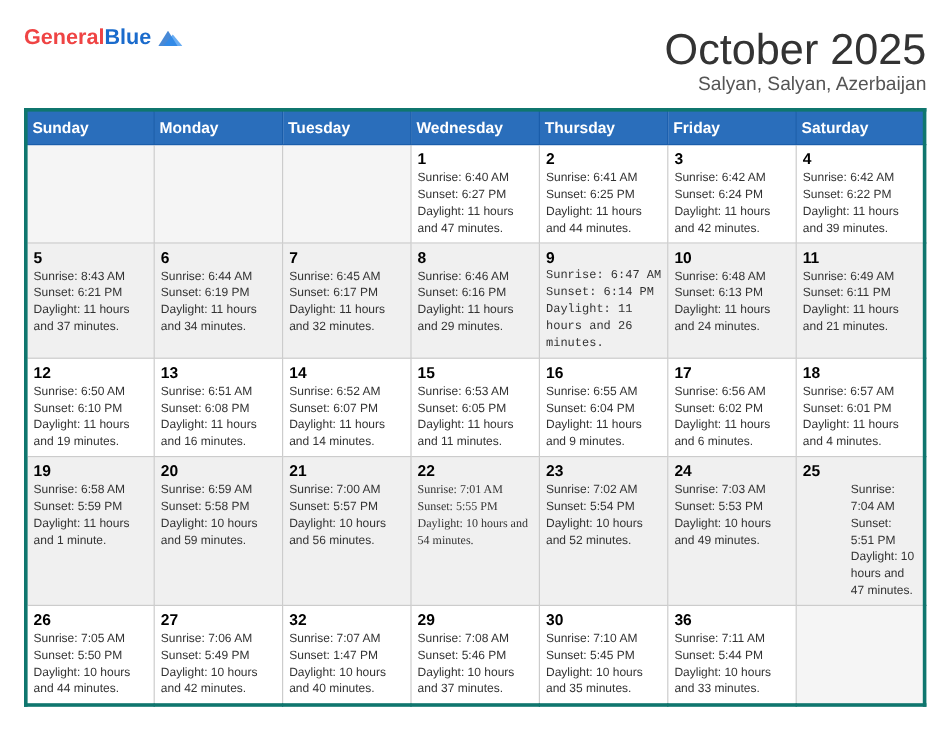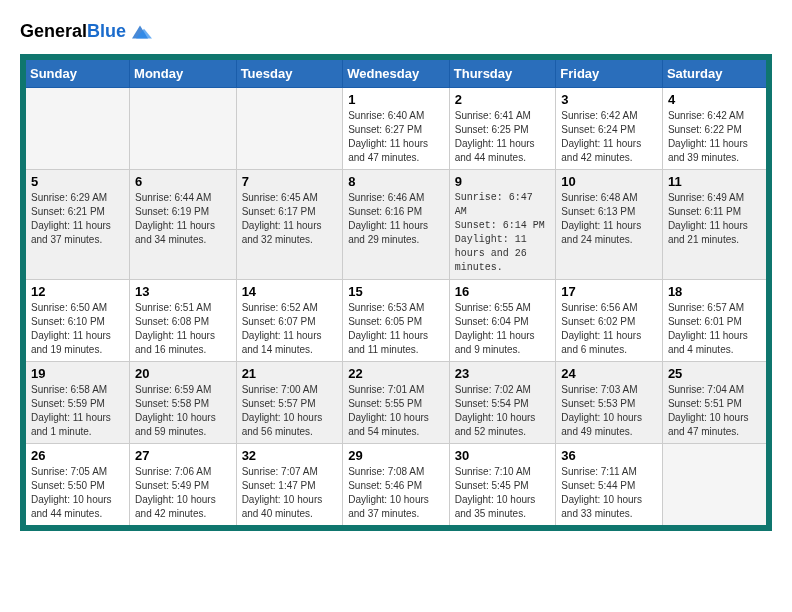--- a/index.html
+++ b/index.html
@@ -38,21 +38,21 @@
       font-weight: 300;
       color: #333;
     }
     .location {
       font-size: 16px;
       color: #555;
     }
     .calendar {
       width: 100%;
       border-collapse: collapse;
-      border: 6px solid #0f766e;
+      border: 3px solid #0f766e;
     }
     .calendar th {
       background-color: #2a6ebb;
       color: white;
       padding: 6px 4px;
       font-size: 13px;
       font-weight: bold;
       text-align: left;
       border: 1px solid #1a5daa;
     }
@@ -84,27 +84,31 @@
       background: #f0f0f0;
     }
   </style>
 </head>
 <body>
 
 <div class="header">
   <div class="logo">
     <div class="logo-text">
       <span>
-        <span style="color:#000000;font-size:18px;font-weight:bold;">General</span><span style="color:#1a6bcc;font-size:18px;font-weight:bold;margin-top:34px;">Blue</span>
+        <span style="color:#ef4444;font-size:18px;font-weight:bold;">General</span><span style="color:#1a6bcc;font-size:18px;font-weight:bold;margin-top:34px;">Blue</span>
       </span>
     </div>
     <svg class="logo-icon" viewBox="0 0 30 24" xmlns="http://www.w3.org/2000/svg">
       <polygon points="5,20 15,4 25,20" fill="#1a6bcc" opacity="0.8"></polygon>
       <polygon points="10,20 20,8 30,20" fill="#2a8aee" opacity="0.7"></polygon>
     </svg>
+  </div>
+  <div class="title-section">
+    <div class="month-title">October 2025</div>
+    <div class="location">Salyan, Salyan, Azerbaijan</div>
   </div>
 </div>
 
 <table class="calendar">
   <thead>
     <tr>
     <th>Sunday</th>
         <th>Monday</th>
         <th>Tuesday</th>
         <th>Wednesday</th>
@@ -139,21 +143,21 @@
         <td>
           <div class="day-num">4</div>
           <div class="day-info" style="white-space: pre-line;">Sunrise: 6:42 AM
 Sunset: 6:22 PM
 Daylight: 11 hours and 39 minutes.</div>
         </td>
       </tr>
       <tr class="row-shaded">
         <td>
           <div class="day-num">5</div>
-          <div class="day-info" style="white-space: pre-line;">Sunrise: 6:29 AM
+          <div class="day-info" style="white-space: pre-line;">Sunrise: 8:43 AM
 Sunset: 6:21 PM
 Daylight: 11 hours and 37 minutes.</div>
         </td>
         <td>
           <div class="day-num">6</div>
           <div class="day-info" style="white-space: pre-line;">Sunrise: 6:44 AM
 Sunset: 6:19 PM
 Daylight: 11 hours and 34 minutes.</div>
         </td>
         <td>
@@ -245,39 +249,39 @@
 Daylight: 10 hours and 59 minutes.</div>
         </td>
         <td>
           <div class="day-num">21</div>
           <div class="day-info" style="white-space: pre-line;">Sunrise: 7:00 AM
 Sunset: 5:57 PM
 Daylight: 10 hours and 56 minutes.</div>
         </td>
         <td>
           <div class="day-num">22</div>
-          <div class="day-info" style="white-space: pre-line;">Sunrise: 7:01 AM
+          <div class="day-info" style="white-space: pre-line; font-family: Liberation Serif, serif;">Sunrise: 7:01 AM
 Sunset: 5:55 PM
 Daylight: 10 hours and 54 minutes.</div>
         </td>
         <td>
           <div class="day-num">23</div>
           <div class="day-info" style="white-space: pre-line;">Sunrise: 7:02 AM
 Sunset: 5:54 PM
 Daylight: 10 hours and 52 minutes.</div>
         </td>
         <td>
           <div class="day-num">24</div>
           <div class="day-info" style="white-space: pre-line;">Sunrise: 7:03 AM
 Sunset: 5:53 PM
 Daylight: 10 hours and 49 minutes.</div>
         </td>
         <td>
           <div class="day-num">25</div>
-          <div class="day-info" style="white-space: pre-line;">Sunrise: 7:04 AM
+          <div class="day-info" style="white-space: pre-line; margin-left: 40px;">Sunrise: 7:04 AM
 Sunset: 5:51 PM
 Daylight: 10 hours and 47 minutes.</div>
         </td>
       </tr>
       <tr>
         <td>
           <div class="day-num">26</div>
           <div class="day-info" style="white-space: pre-line;">Sunrise: 7:05 AM
 Sunset: 5:50 PM
 Daylight: 10 hours and 44 minutes.</div>

